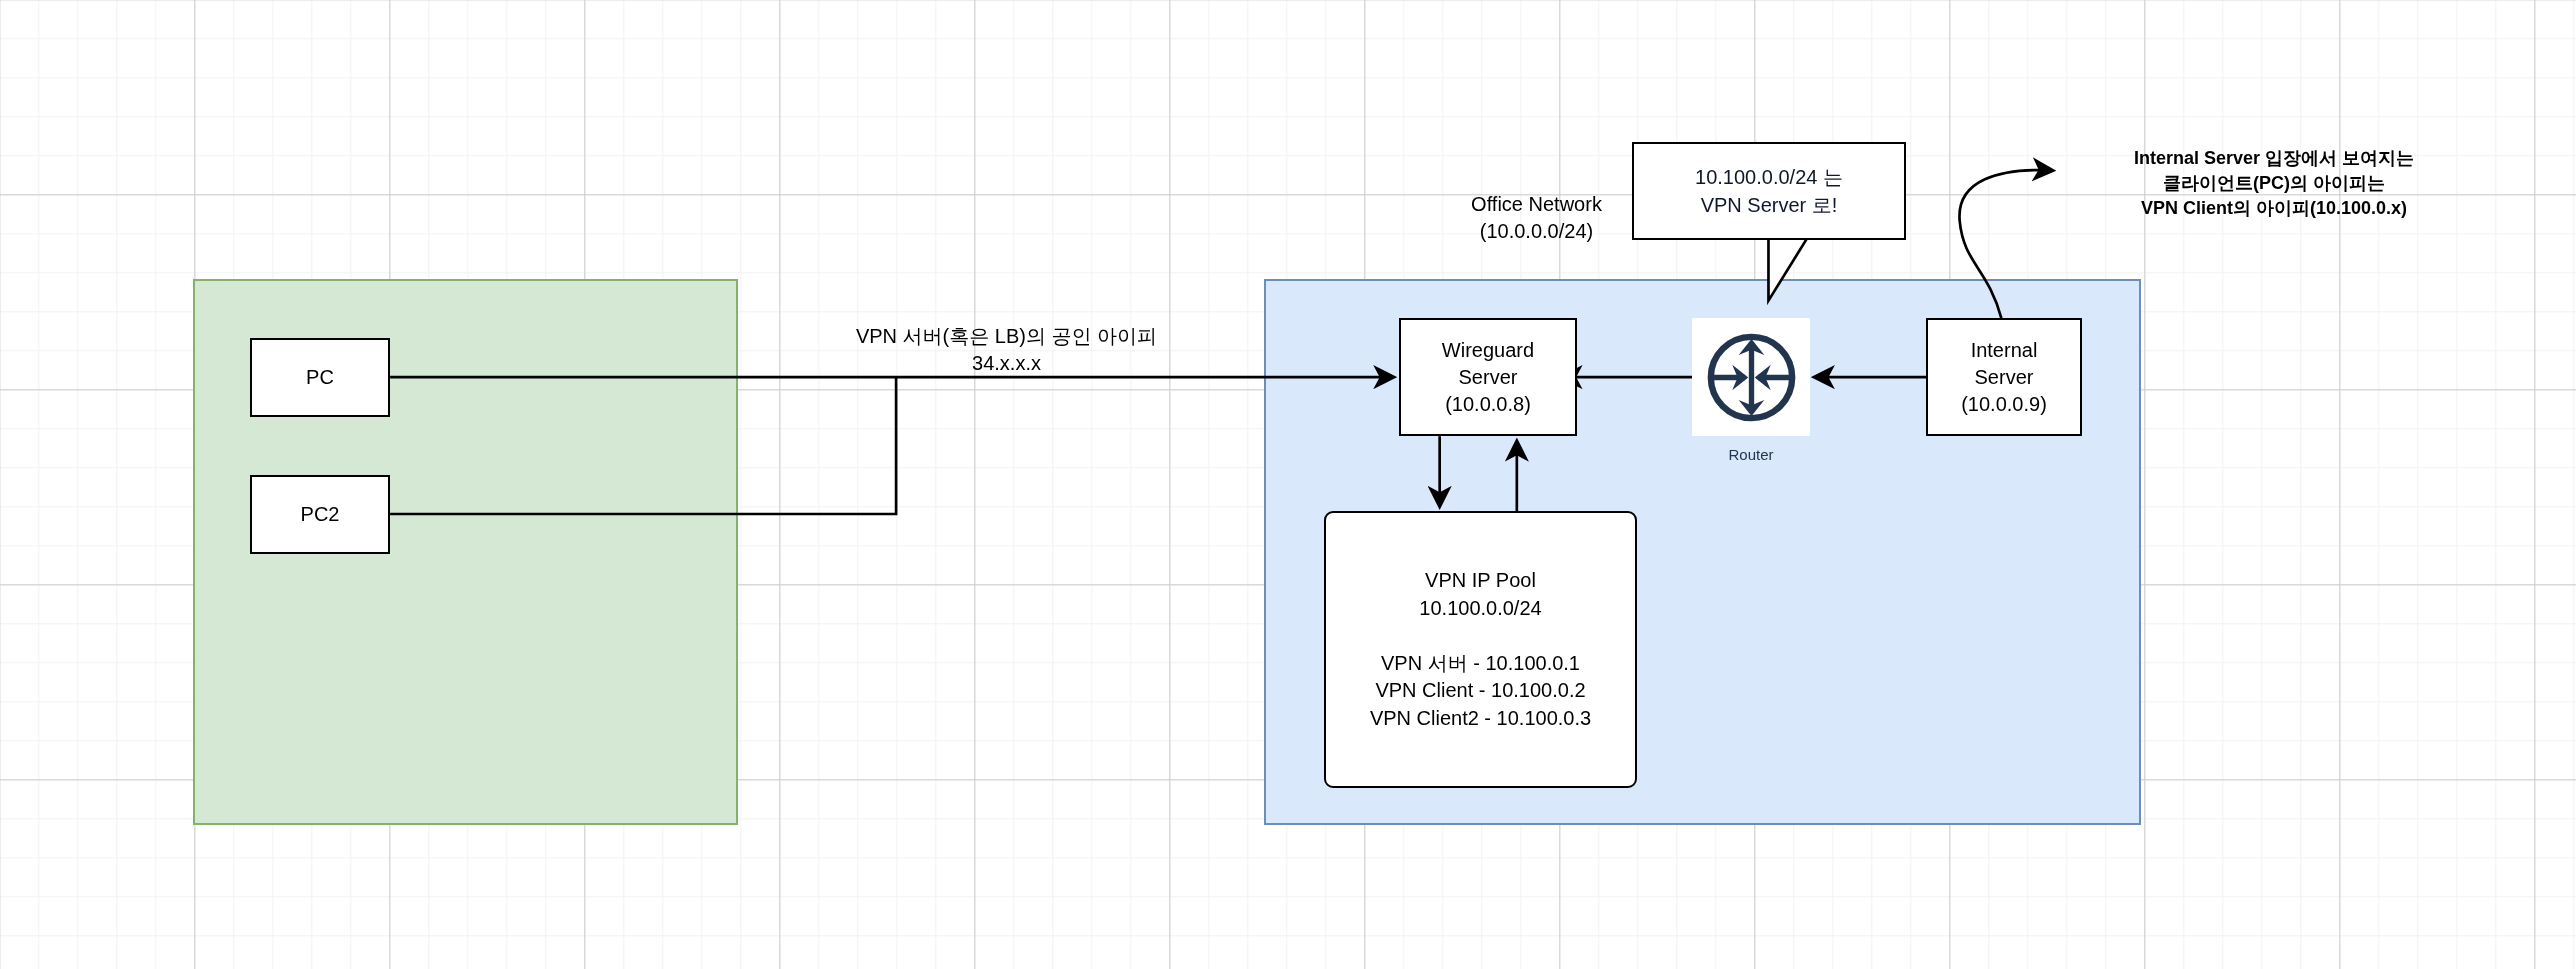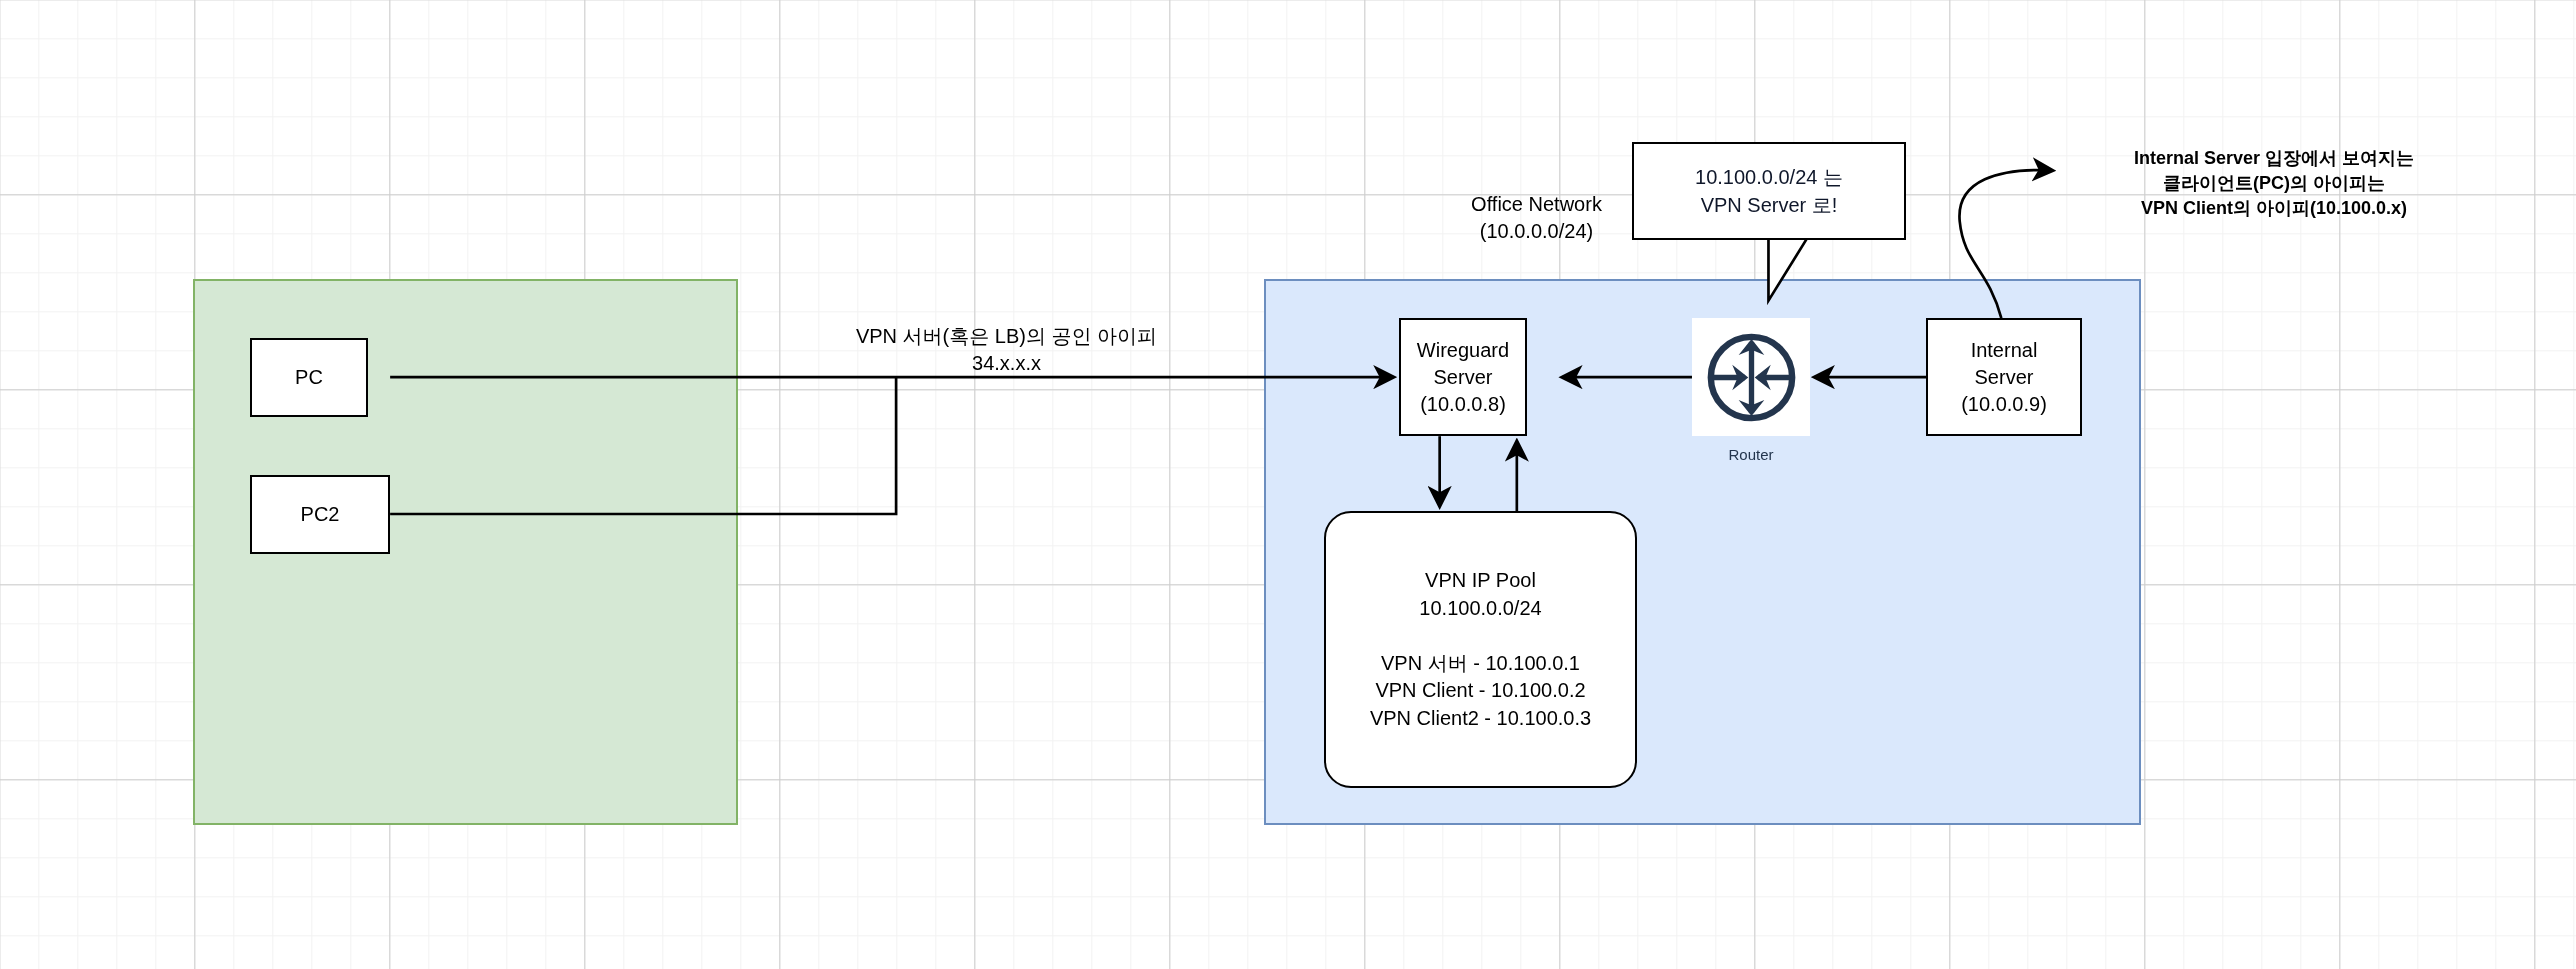--- a/index.html
+++ b/index.html
@@ -62,32 +62,32 @@
     border: 2px solid #000000;
     display: flex;
     align-items: center;
     justify-content: center;
     text-align: center;
     color: #000000;
     font-size: 20px;
     line-height: 27px;
     white-space: pre-line;
   }
-  .node-pc   { left: 250px;  top: 338px; width: 118px; height: 79px; }
+  .node-pc   { left: 250px;  top: 338px; width: 140px; height: 79px; }
   .node-pc2  { left: 250px;  top: 475px; width: 140px; height: 79px; }
-  .node-wg   { left: 1399px; top: 318px; width: 128px; height: 118px; }
+  .node-wg   { left: 1399px; top: 318px; width: 178px; height: 118px; }
   .node-isrv { left: 1926px; top: 318px; width: 156px; height: 118px; text-align: center; }
 
   .node-pool {
     position: absolute;
     left: 1324px; top: 511px; width: 313px; height: 277px;
     box-sizing: border-box;
     background: #ffffff;
     border: 2px solid #000000;
-    border-radius: 27px;
+    border-radius: 9px;
     display: flex;
     align-items: center;
     justify-content: center;
     text-align: center;
     color: #000000;
     font-size: 20px;
     line-height: 27.5px;
     white-space: pre-line;
   }
 

